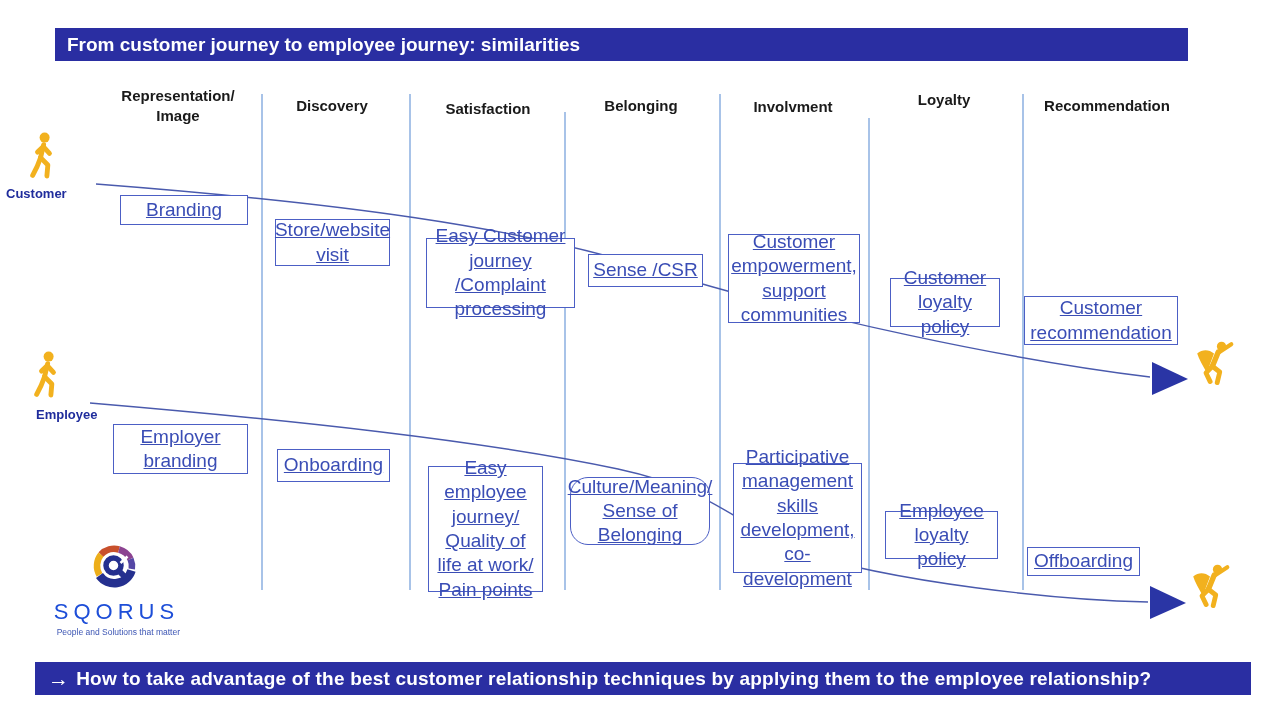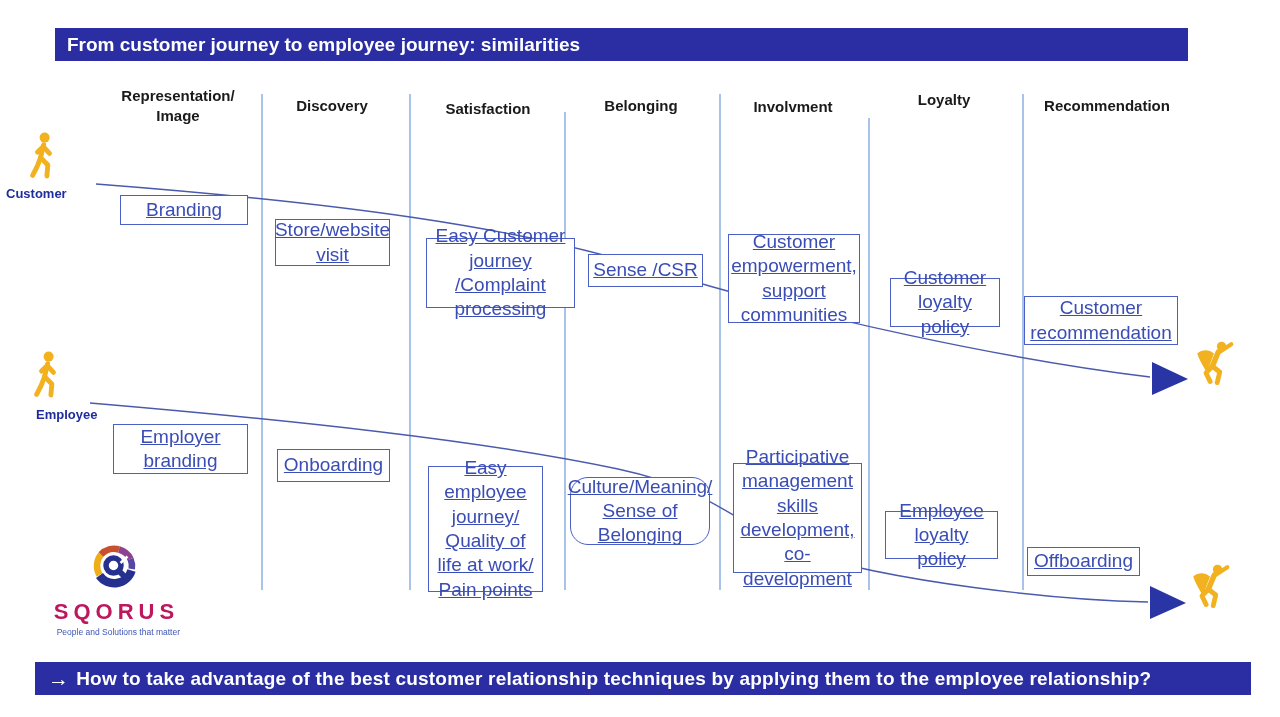--- a/index.html
+++ b/index.html
@@ -32,21 +32,21 @@
   .actor-label {
     position:absolute; font-weight:bold; font-size:13px; color:#1F2C9C;
     text-align:left; z-index:3;
   }
   .icon-wrap { position:absolute; z-index:3; }
   #curve-layer { position:absolute; left:0; top:0; z-index:1; pointer-events:none; }
   #logo-block { position:absolute; left:48px; top:541px; width:132px; z-index:3; }
   #logo-mark { display:block; margin:0 auto; }
   #logo-name {
     margin-top:6px; text-align:center; font-size:22px; letter-spacing:5px;
-    color:#be185d; font-weight:bold; padding-left:5px;
+    color:#1d4ed8; font-weight:normal; padding-left:5px;
   }
   #logo-tagline { margin-top:2px; text-align:right; font-size:8.5px; color:#3D56B4; }
 </style>
 </head>
 <body>
 
 <div id="canvas">
 
   <div class="bar" id="title-bar">
     <span>From customer journey to employee journey: similarities</span>

